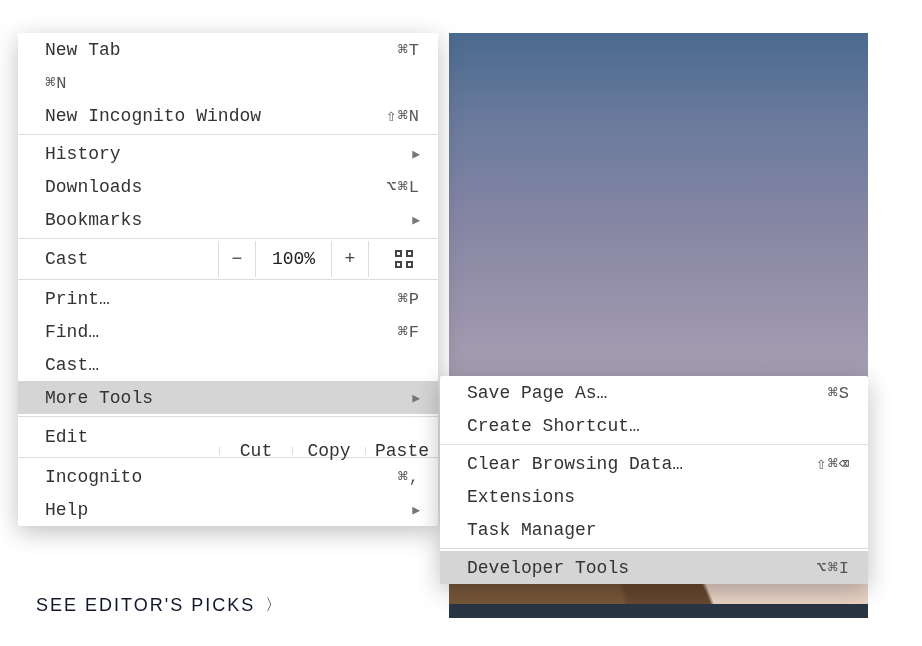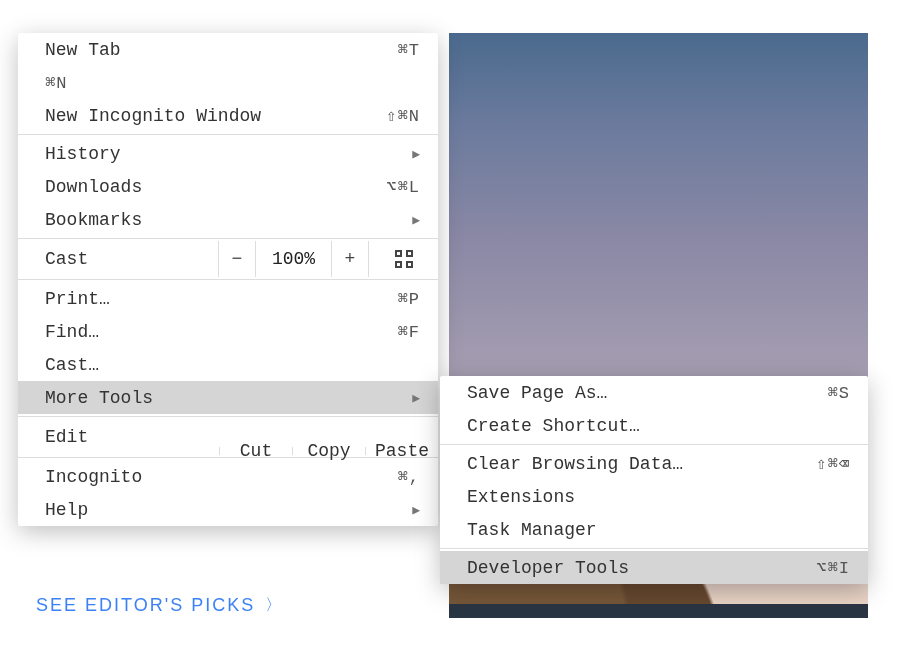--- a/index.html
+++ b/index.html
@@ -141,21 +141,21 @@
     border: 2px solid #444;
   }
   .c-tl { top:0; left:0; border-right:none; border-bottom:none; }
   .c-tr { top:0; right:0; border-left:none; border-bottom:none; }
   .c-bl { bottom:0; left:0; border-right:none; border-top:none; }
   .c-br { bottom:0; right:0; border-left:none; border-top:none; }
 
   .editors-picks {
     position: absolute;
     left: 36px; top: 595px;
-    color: #3b82f6;
+    color: #0f172a;
     font-size: 18px;
     letter-spacing: 2px;
     font-weight: 500;
     display: flex; align-items: center;
   }
   .editors-picks .chev {
     margin-left: 10px;
     font-size: 16px;
   }
 </style>

